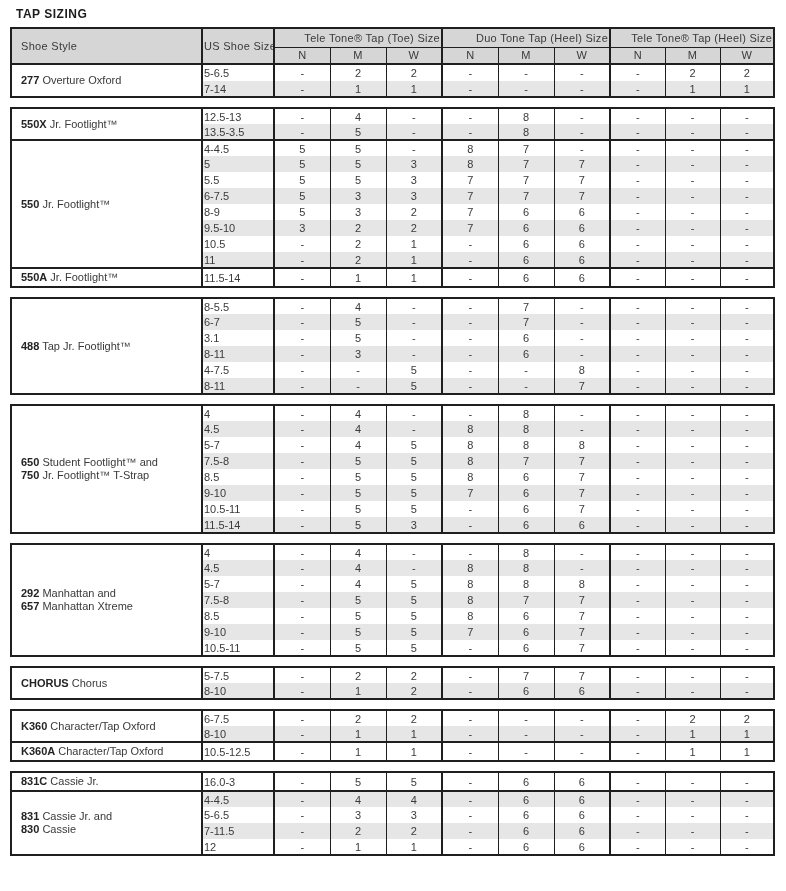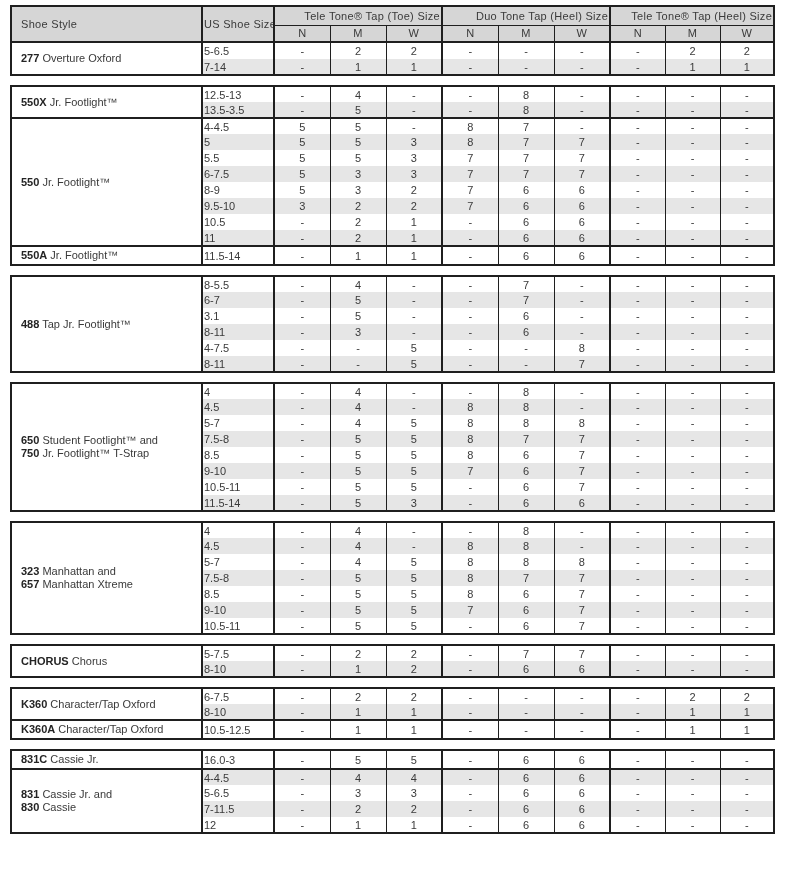--- a/index.html
+++ b/index.html
@@ -69,20 +69,21 @@
   td.size { text-align: left; border-left: 2px solid var(--border); }
   td.val  { text-align: center; }
   td.val.gs { border-left: 2px solid var(--border); }
   td.val.gi { border-left: 1px solid var(--border); }
   td.alt { background: var(--stripe); }
 </style>
 </head>
 <body>
 
 <div class="page">
+  <div class="title">TAP SIZING</div>
 
   <table class="header-table">
       <colgroup>
         <col style="width: 191px;">
         <col style="width: 72px;">
         <col style="width: 56px;">
         <col style="width: 56px;">
         <col style="width: 56px;">
         <col style="width: 56px;">
         <col style="width: 56px;">
@@ -521,21 +522,21 @@
           <col style="width: 56px;">
           <col style="width: 56px;">
           <col style="width: 56px;">
           <col style="width: 56px;">
           <col style="width: 55px;">
           <col style="width: 55px;">
           <col style="width: 54px;">
         </colgroup>
         <tbody>
           <tr>
-            <td class="shoe" rowspan="7"><b class="code">323</b> Manhattan and<br><b class="code">657</b> Manhattan Xtreme</td>
+            <td class="shoe" rowspan="7"><b class="code">292</b> Manhattan and<br><b class="code">657</b> Manhattan Xtreme</td>
             <td class="size">4</td>
             <td class="val gs">-</td>
             <td class="val gi">4</td>
             <td class="val gi">-</td>
             <td class="val gs">-</td>
             <td class="val gi">8</td>
             <td class="val gi">-</td>
             <td class="val gs">-</td>
             <td class="val gi">-</td>
             <td class="val gi">-</td>

